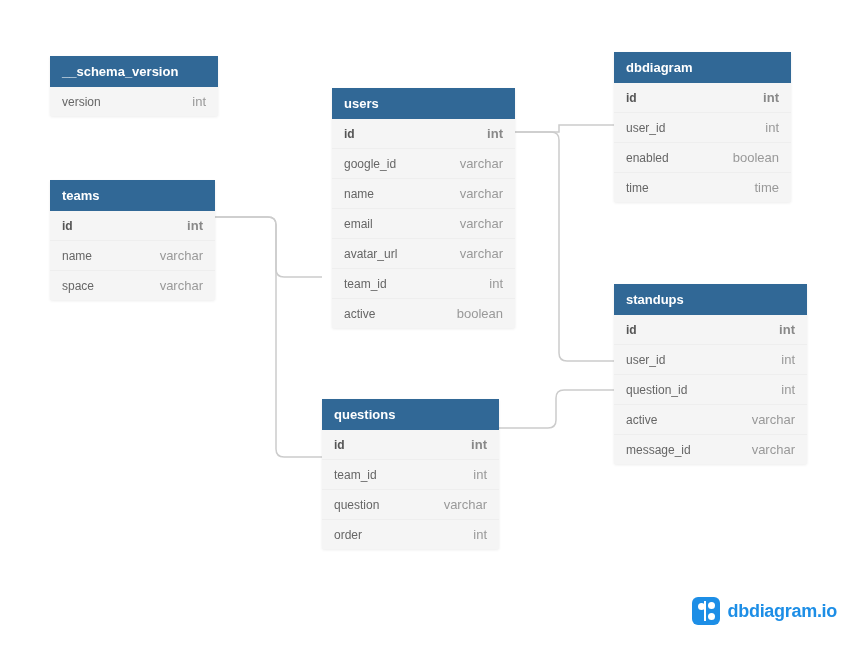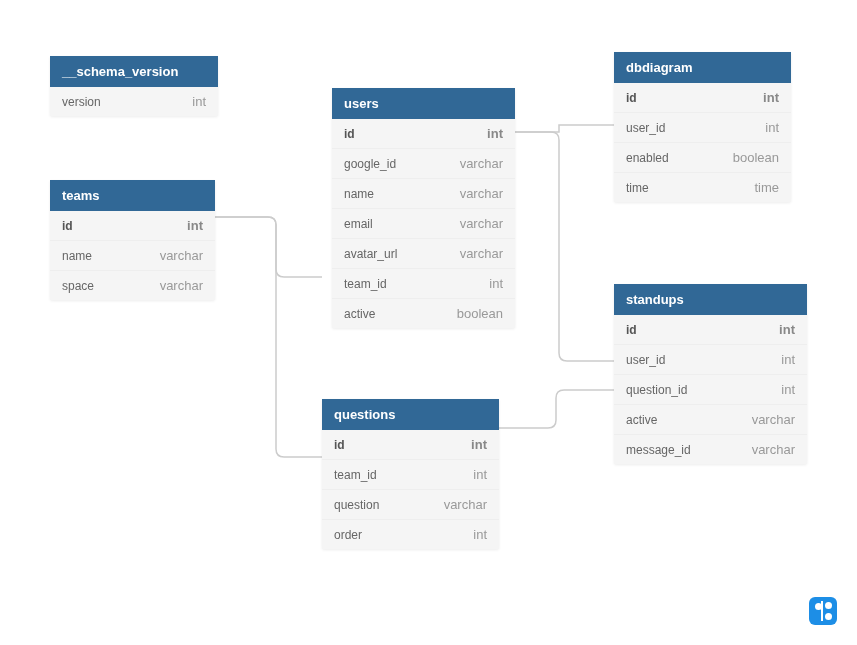--- a/index.html
+++ b/index.html
@@ -160,14 +160,15 @@
             <span class="col-type">varchar</span>
           </div>
         </div>
       </div>
     </div>
   <div class="logo">
     <div class="logo-icon">
         <span class="d1"></span>
         <span class="d2"></span>
       </div>
+    <span class="logo-text">dbdiagram.io</span>
   </div>
 </div>
 
 </body></html>

